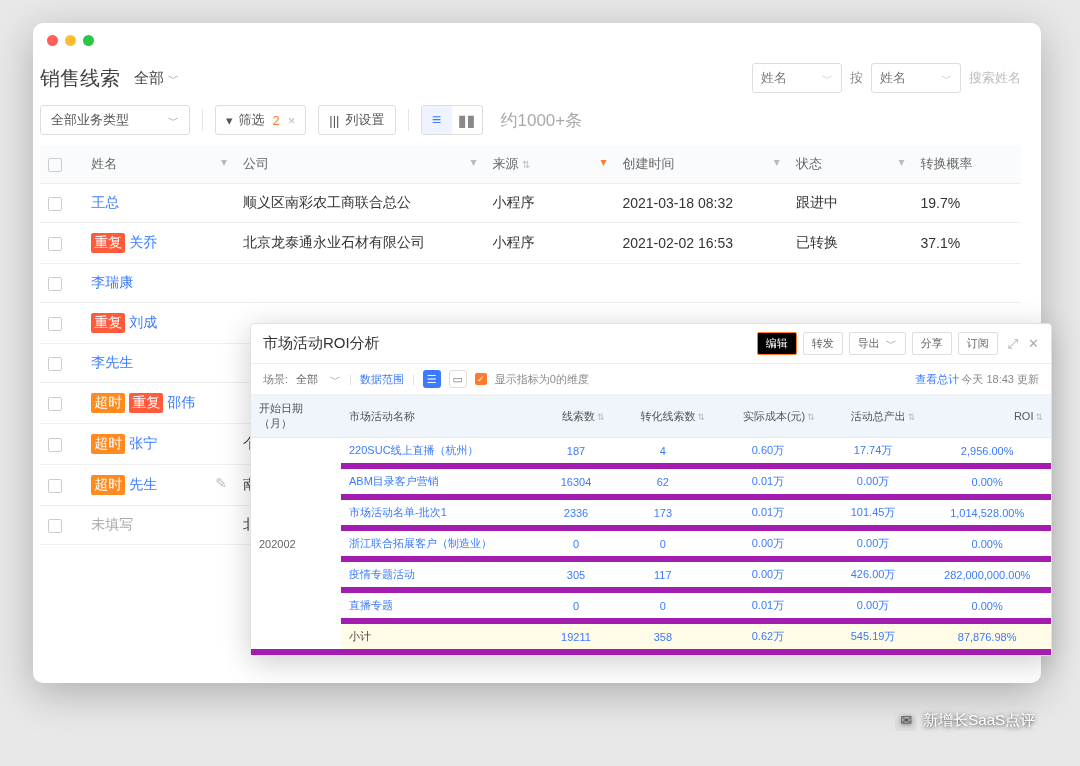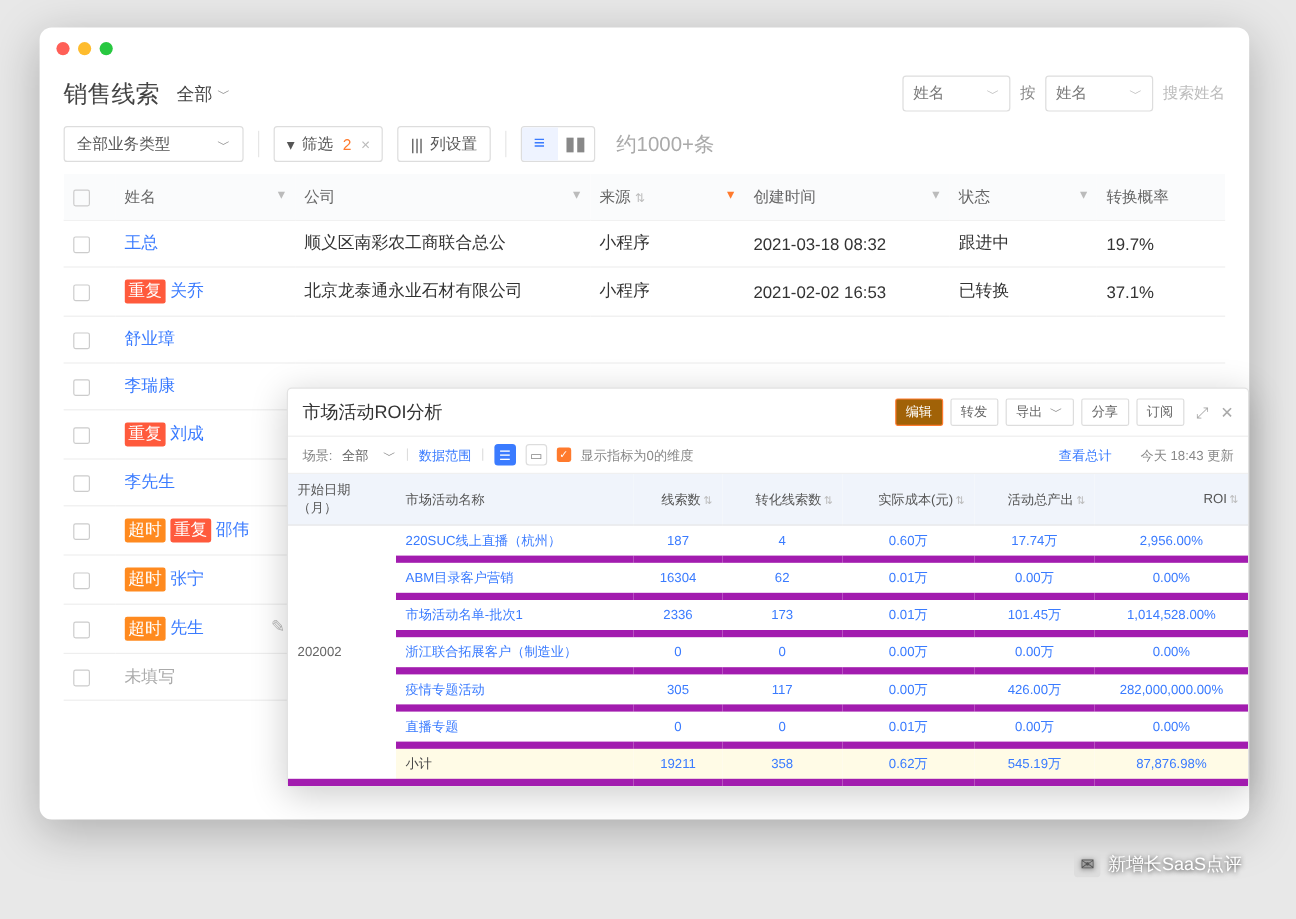--- a/index.html
+++ b/index.html
@@ -2,21 +2,21 @@
 <html><head>
 <meta charset="utf-8">
 <style>
 *{box-sizing:border-box;margin:0;padding:0;font-family:-apple-system,"PingFang SC","Microsoft YaHei",sans-serif}
 body{background:#e8e8e8;width:1080px;height:766px;display:flex;align-items:center;justify-content:center;overflow:hidden}
 .stage{position:relative;width:1050px;height:720px}
 .mac-window{position:absolute;left:18px;top:0;width:1008px;height:660px;background:#fff;border-radius:10px;box-shadow:0 10px 40px rgba(0,0,0,.25)}
 .traffic{display:flex;gap:7px;padding:12px 14px}
 .dot{width:11px;height:11px;border-radius:50%}
 .dot.r{background:#ff5f57}.dot.y{background:#febc2e}.dot.g{background:#28c840}
-.app{padding:5px 20px 0 20px;color:#333}
+.app{padding:5px 20px 0 7px;color:#333}
 .titlebar{display:flex;align-items:center;gap:14px;margin-bottom:12px}
 .page-title{font-size:20px;color:#444}
 .dd{display:flex;align-items:center;font-size:15px;color:#444;cursor:pointer}
 .caret{margin-left:4px;font-size:11px;color:#888}
 .search-group{margin-left:auto;display:flex;align-items:center;gap:8px}
 .sel{border:1px solid #ddd;border-radius:3px;height:30px;display:flex;align-items:center;padding:0 8px;font-size:13px;color:#777;background:#fff;min-width:90px;justify-content:space-between}
 .sel .caret{color:#bbb}
 .ghost-input{height:30px;font-size:13px;color:#bbb;display:flex;align-items:center}
 .toolbar{display:flex;align-items:center;gap:12px;margin-bottom:10px}
 .btn{border:1px solid #ddd;border-radius:3px;height:30px;display:flex;align-items:center;padding:0 10px;font-size:13px;color:#555;background:#fff;cursor:pointer;gap:6px}
@@ -33,34 +33,34 @@
 table.main th .f{float:right;color:#bbb;font-size:12px}
 table.main th .f.on{color:#ff7a2d}
 .chk{width:14px;height:14px;border:1px solid #ccc;border-radius:2px;display:inline-block;vertical-align:middle}
 .link{color:#3a7bff;cursor:pointer}
 .tag{display:inline-block;color:#fff;font-size:14px;padding:1px 3px;border-radius:2px;margin-right:4px;vertical-align:middle}
 .tag.dup{background:#ff5a3c}
 .tag.ot{background:#ff8a1f}
 .empty{color:#aaa}
 .edit-ic{float:right;color:#bbb;font-size:14px}
 
-.roi{position:absolute;left:224px;top:300px;width:802px;background:#fff;border:1px solid #e2e2e2;border-radius:4px;box-shadow:0 6px 30px rgba(0,0,0,.2);font-size:12px}
+.roi{position:absolute;left:235px;top:300px;width:802px;background:#fff;border:1px solid #e2e2e2;border-radius:4px;box-shadow:0 6px 30px rgba(0,0,0,.2);font-size:12px}
 .roi-head{display:flex;align-items:center;padding:8px 12px;border-bottom:1px solid #eee}
 .roi-title{font-size:15px;color:#333;font-weight:500}
 .roi-actions{margin-left:auto;display:flex;align-items:center;gap:6px}
 .roi-btn{border:1px solid #ddd;border-radius:2px;padding:3px 8px;font-size:11px;color:#666;cursor:pointer;display:flex;align-items:center;gap:2px}
-.roi-btn.primary{background:#a16207;color:#fff;border-color:#ff7a2d}
+.roi-btn.primary{background:#000000;color:#fff;border-color:#ff7a2d}
 .roi-close{color:#aaa;cursor:pointer;margin-left:4px;font-size:13px}
 .roi-bar{display:flex;align-items:center;gap:8px;padding:6px 12px;border-bottom:1px solid #f0f0f0;color:#888;font-size:11px}
 .roi-bar .lk{color:#3a7bff;cursor:pointer}
 .sq{width:18px;height:18px;border-radius:3px;display:flex;align-items:center;justify-content:center;font-size:11px}
 .sq.blue{background:#3a7bff;color:#fff}
 .sq.or{background:#fff;border:1px solid #ddd;color:#888}
 .cbk{width:12px;height:12px;background:#ff7a2d;border-radius:2px;display:inline-flex;align-items:center;justify-content:center;color:#fff;font-size:9px}
-.roi-right{margin-left:auto;display:flex;gap:24px;align-items:center;color:#888}
+.roi-right{margin-left:auto;display:flex;gap:2px;align-items:center;color:#888}
 table.roi-t{width:100%;border-collapse:collapse;font-size:11px}
 table.roi-t th{background:#f0f4fb;padding:6px 8px;font-weight:500;color:#555;text-align:left;border-bottom:1px solid #e6e6e6}
 table.roi-t th.num,table.roi-t td.num{text-align:right}
 table.roi-t th .s{color:#bbb;font-size:9px;margin-left:2px}
 table.roi-t td{padding:5px 8px;border-bottom:6px solid #a21caf;color:#444}
 table.roi-t td.link{color:#3a7bff}
 table.roi-t td.rnum{text-align:center;color:#3a7bff}
 table.roi-t tr.subtotal td{background:#fffbe6}
 table.roi-t td.month{color:#666;width:90px;vertical-align:middle}
 
@@ -155,29 +155,20 @@
               <td><span class="chk"></span></td>
    <td><span class="tag dup">重复</span><span class="link">关乔</span></td>
    <td>北京龙泰通永业石材有限公司</td>
    <td>小程序</td>
    <td>2021-02-02 16:53</td>
    <td>已转换</td>
    <td>37.1%</td>
             </tr>
             <tr>
               <td><span class="chk"></span></td>
-   <td><span class="link">舒业璋</span></td>
-   <td></td>
-   <td></td>
-   <td></td>
-   <td></td>
-   <td></td>
-            </tr>
-            <tr>
-              <td><span class="chk"></span></td>
    <td><span class="link">李瑞康</span></td>
    <td></td>
    <td></td>
    <td></td>
    <td></td>
    <td></td>
             </tr>
             <tr>
               <td><span class="chk"></span></td>
    <td><span class="tag dup">重复</span><span class="link">刘成</span></td>

